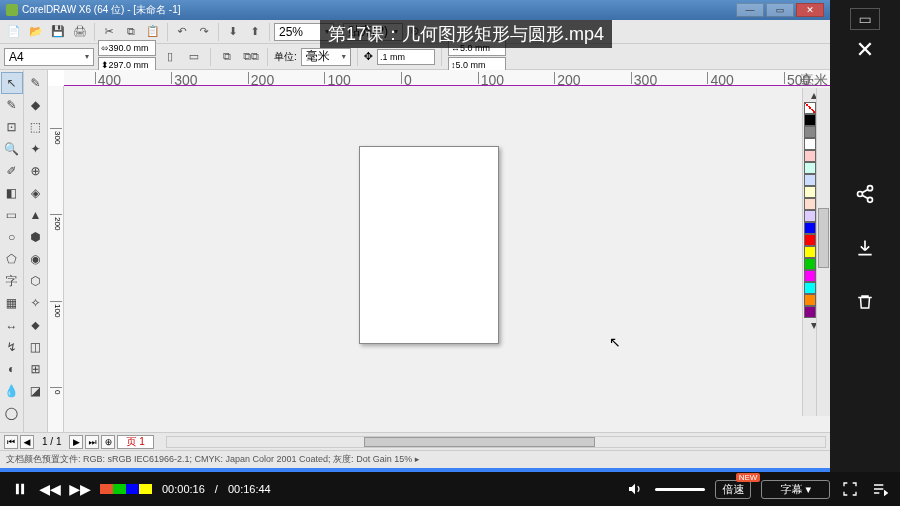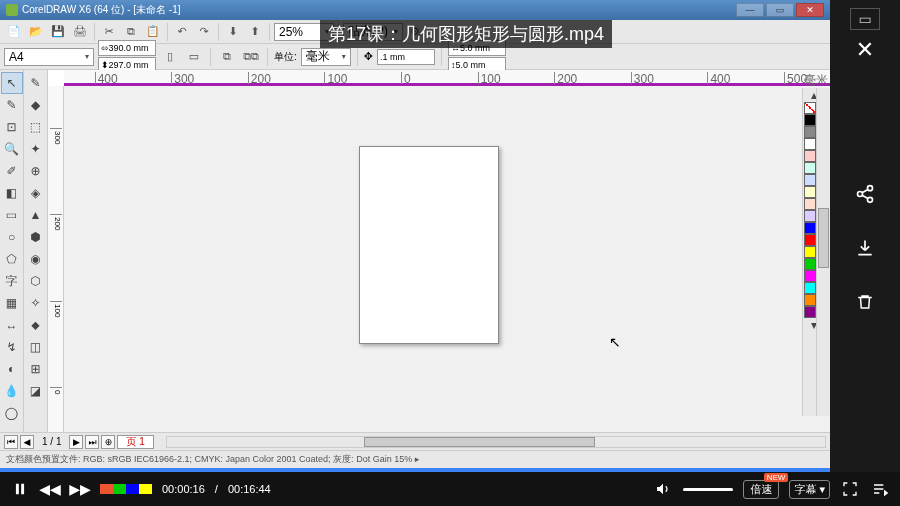--- a/index.html
+++ b/index.html
@@ -21,21 +21,21 @@
 .toolbar2{height:26px;background:#e8e8e8;border-bottom:1px solid #ccc;display:flex;align-items:center;padding:0 4px;gap:4px;font-size:10px}
 .combo{height:18px;border:1px solid #999;background:#fff;padding:0 4px;font-size:12px;display:flex;align-items:center;min-width:50px}
 .combo::after{content:"▾";margin-left:auto;font-size:8px;color:#555}
 .dim-box{height:16px;border:1px solid #999;background:#fff;padding:0 2px;font-size:9px;width:58px;display:flex;align-items:center}
 .main-area{display:flex;height:362px;position:relative}
 .toolbox{width:24px;background:#e8e8e8;border-right:1px solid #ccc;display:flex;flex-direction:column;padding:2px 0}
 .tool-item{width:22px;height:22px;display:flex;align-items:center;justify-content:center;font-size:12px;color:#444;border:1px solid transparent;margin:0 auto}
 .tool-item.active{background:#cde;border-color:#8ac}
 .toolbox2{width:24px;background:#e8e8e8;border-right:1px solid #ccc;display:flex;flex-direction:column;padding:2px 0}
 .canvas-wrap{flex:1;position:relative;background:#fff;overflow:hidden}
-.ruler-h{height:16px;background:#f8f8f8;border-bottom:3px solid #a21caf;position:relative;font-size:12px;color:#666;margin-left:16px}
+.ruler-h{height:16px;background:#f8f8f8;border-bottom:1px solid #a21caf;position:relative;font-size:14px;color:#666;margin-left:16px}
 .ruler-h .tick{position:absolute;top:2px;border-left:1px solid #888;height:12px;padding-left:2px}
 .ruler-v{width:16px;background:#f8f8f8;border-right:1px solid #ccc;position:absolute;left:0;top:16px;bottom:0;font-size:8px}
 .ruler-v .tick{position:absolute;left:2px;border-top:1px solid #888;width:12px;writing-mode:vertical-rl;padding-top:2px}
 .canvas-inner{position:absolute;left:16px;top:16px;right:0;bottom:0;background:#f0f0f0}
 .page{position:absolute;left:295px;top:60px;width:140px;height:198px;background:#fff;box-shadow:2px 2px 4px rgba(0,0,0,.3);border:1px solid #888}
 .cursor{position:absolute;left:545px;top:248px;font-size:14px;color:#000}
 .color-palette{width:14px;position:absolute;right:14px;top:88px;bottom:56px;background:#e8e8e8;border-left:1px solid #ccc;display:flex;flex-direction:column}
 .color-palette .sw{width:12px;height:12px;border:1px solid #666;margin:0 auto}
 .vscroll{width:14px;position:absolute;right:0;top:88px;bottom:56px;background:#e8e8e8;border-left:1px solid #ccc}
 .vscroll .thumb{position:absolute;left:1px;right:1px;top:120px;height:60px;background:#ccc;border:1px solid #999}
@@ -51,21 +51,21 @@
 .right-panel .close-top{font-size:22px;color:#fff;margin-bottom:8px}
 .right-panel .share{margin-top:100px}
 .player-controls{position:absolute;left:0;right:0;bottom:0;height:34px;background:rgba(20,20,20,.92);display:flex;align-items:center;padding:0 10px;color:#fff;font-size:11px;gap:10px}
 .pc-btn{width:20px;height:20px;display:flex;align-items:center;justify-content:center;cursor:pointer;font-size:14px}
 .progress-colors{display:flex;height:10px;width:52px}
 .progress-colors div{flex:1}
 .pc-right{margin-left:auto;display:flex;align-items:center;gap:10px}
 .vol-bar{width:50px;height:3px;background:#fff;border-radius:2px}
 .speed-btn{border:1px solid #888;padding:1px 6px;border-radius:3px;position:relative;font-size:11px}
 .speed-btn .new{position:absolute;top:-8px;right:-10px;background:#e53;font-size:8px;padding:0 3px;border-radius:2px}
-.subtitle-btn{border:1px solid #888;padding:1px 4px;border-radius:3px;font-size:11px}
+.subtitle-btn{border:1px solid #888;padding:1px 18px;border-radius:3px;font-size:11px}
 </style>
 </head>
 <body>
 
 <div class="player">
  <div class="video-area">
   <div class="app-titlebar">
    <div class="logo"></div>
    <span>CorelDRAW X6 (64 位) - [未命名 -1]</span>
    <div class="wincontrols">

